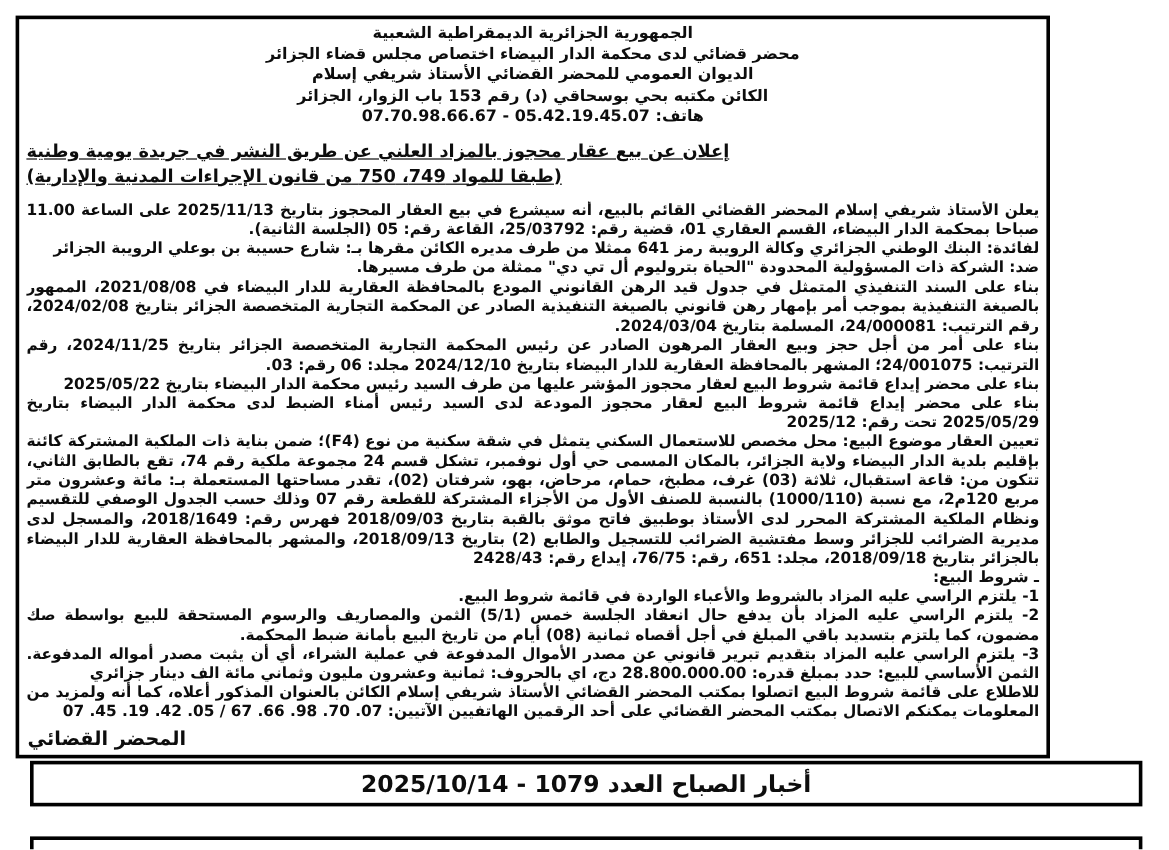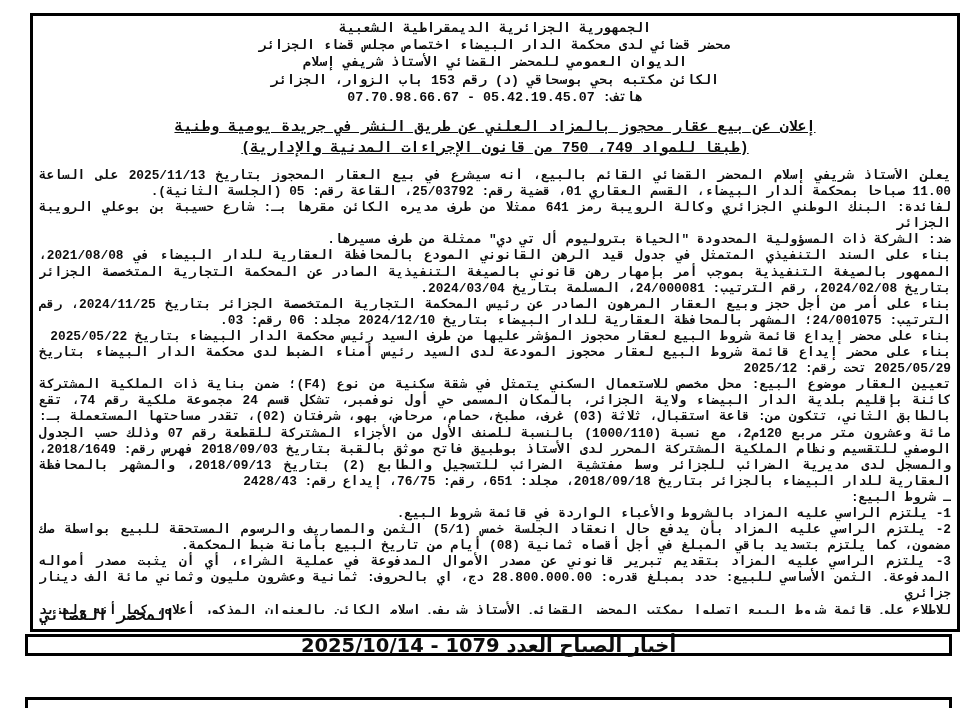--- a/index.html
+++ b/index.html
@@ -7,39 +7,38 @@
     position: relative;
     width: 974px;
     height: 708px;
     background: #ffffff;
     overflow: hidden;
     font-family: "DejaVu Sans", sans-serif;
     color: #0d0d0d;
   }
   .main-box {
     position: absolute;
-    left: 30px;
+    left: 13px;
     top: 13px;
-    width: 930px;
+    width: 862px;
     height: 619px;
     border: 3px solid #000;
     box-sizing: border-box;
     padding: 4px 6px;
     direction: rtl;
     background: #ffffff;
-    font-family: Liberation Mono, monospace;
   }
   .hdr-line {
     text-align: center;
     font-weight: bold;
     font-size: 13.3px;
     line-height: 17.2px;
     white-space: nowrap;
   }
-  .title-block { margin-top: 11px; text-align: center; }
+  .title-block { margin-top: 11px; text-align: left; }
   .title-line {
     font-weight: bold;
     font-size: 14.8px;
     line-height: 20.5px;
     text-decoration: underline;
   }
   .body-block {
     margin-top: 10px;
     font-weight: bold;
     font-size: 12.8px;
@@ -55,21 +54,21 @@
     bottom: 4px;
     font-weight: bold;
     font-size: 16px;
     direction: rtl;
   }
   .banner-box {
     position: absolute;
     left: 25px;
     top: 634px;
     width: 927px;
-    height: 22px;
+    height: 38px;
     border: 3px solid #000;
     box-sizing: border-box;
     background: #ffffff;
     display: flex;
     align-items: center;
     justify-content: center;
     direction: rtl;
   }
   .banner-text {
     font-weight: bold;

